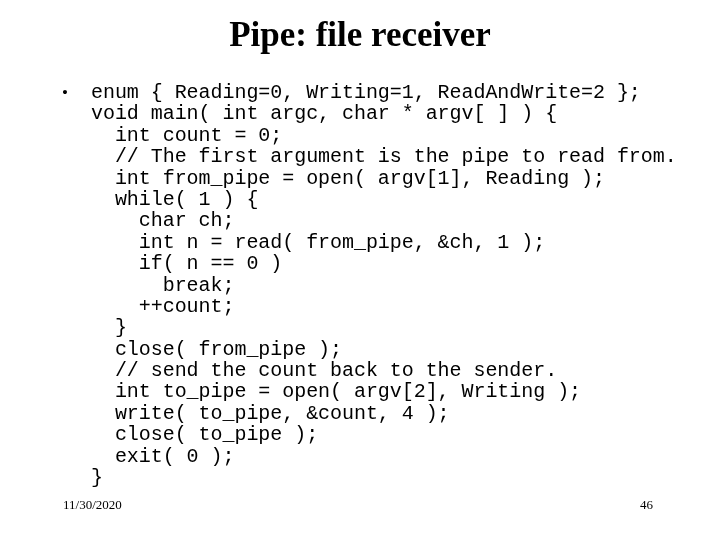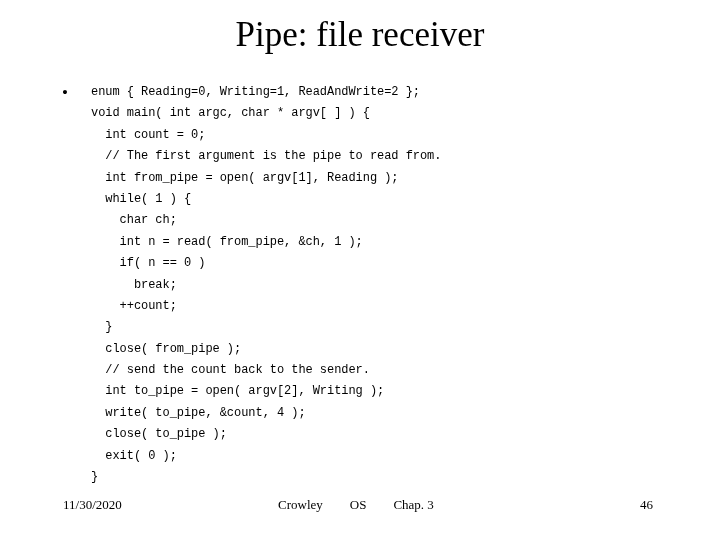--- a/index.html
+++ b/index.html
@@ -26,21 +26,21 @@
   
   .slide-title {
     position: absolute;
     top: 14px;
     left: 0;
     width: 720px;
     text-align: center;
     font-family: "Liberation Serif", serif;
     font-size: 35px;
     line-height: 42px;
-    font-weight: normal;
+    font-weight: bold;
     letter-spacing: 0px;
     color: #000000;
     white-space: nowrap;
   }
 
   
   .body-block {
     position: absolute;
     top: 82px;
     left: 62px;
@@ -58,21 +58,21 @@
     font-size: 17px;
     line-height: 21.4px;
     text-align: left;
     color: #000000;
   }
   .code {
     margin: 0;
     padding: 0;
     margin-left: 29px;
     font-family: "Liberation Mono", monospace;
-    font-size: 12px;
+    font-size: 20px;
     line-height: 21.4px;
     color: #000000;
     white-space: pre;
     letter-spacing: -0.05px;
   }
   .code-line {
     white-space: pre;
     height: 21.4px;
   }
 
@@ -124,19 +124,16 @@
 
   <div class="body-block">
     <div class="bullet-row">
       <div class="bullet-marker">•</div>
       <pre class="code"><div class="code-line">enum { Reading=0, Writing=1, ReadAndWrite=2 };</div><div class="code-line">void main( int argc, char * argv[ ] ) {</div><div class="code-line">  int count = 0;</div><div class="code-line">  // The first argument is the pipe to read from.</div><div class="code-line">  int from_pipe = open( argv[1], Reading );</div><div class="code-line">  while( 1 ) {</div><div class="code-line">    char ch;</div><div class="code-line">    int n = read( from_pipe, &amp;ch, 1 );</div><div class="code-line">    if( n == 0 )</div><div class="code-line">      break;</div><div class="code-line">    ++count;</div><div class="code-line">  }</div><div class="code-line">  close( from_pipe );</div><div class="code-line">  // send the count back to the sender.</div><div class="code-line">  int to_pipe = open( argv[2], Writing );</div><div class="code-line">  write( to_pipe, &amp;count, 4 );</div><div class="code-line">  close( to_pipe );</div><div class="code-line">  exit( 0 );</div><div class="code-line">}</div></pre>
     </div>
   </div>
 
   <div class="footer">
     <div class="footer-date">11/30/2020</div>
-    <div class="footer-center">
-      <span class="footer-author">Crowley</span><span class="footer-course">OS</span><span class="footer-chapter">Chap. 3</span>
-    </div>
     <div class="footer-page">46</div>
   </div>
 
 </div>
 
 </body></html>

